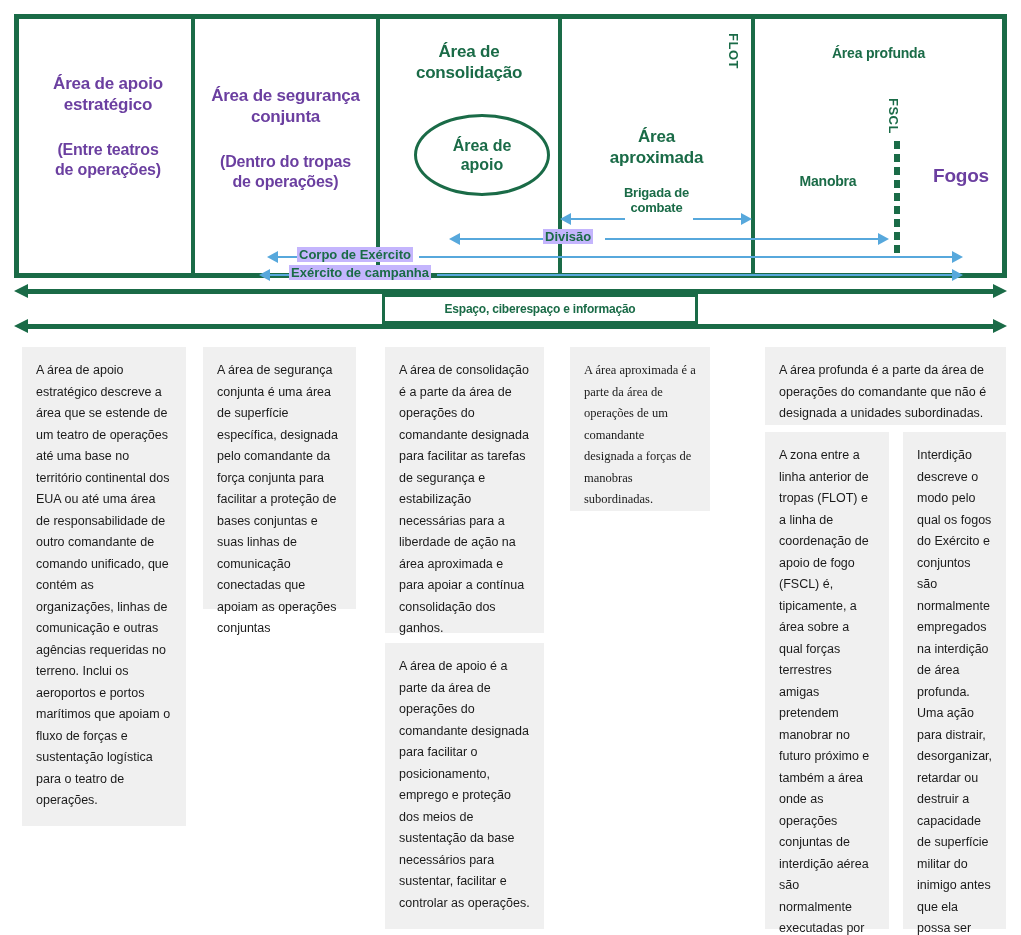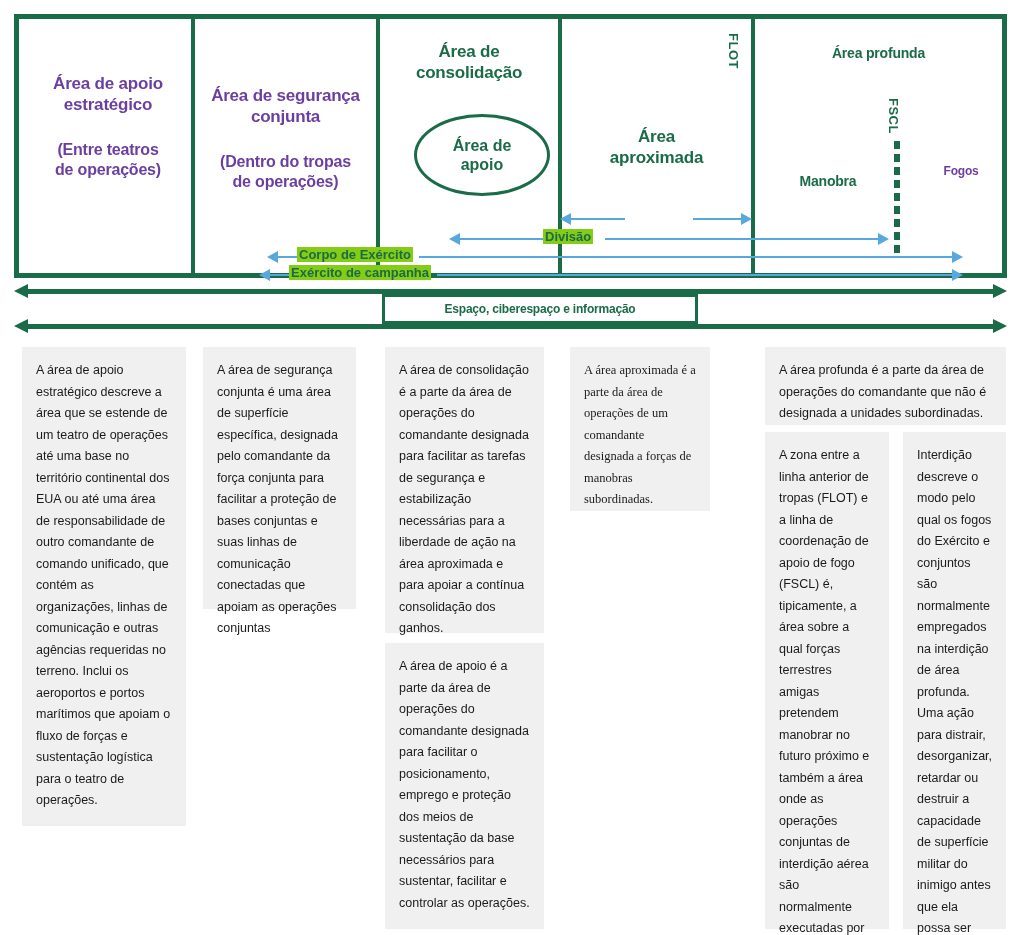--- a/index.html
+++ b/index.html
@@ -99,21 +99,21 @@
     border-bottom: 6px solid transparent;
   }
   .ech-head.left  { border-right: 11px solid #57a8dc; }
   .ech-head.right { border-left: 11px solid #57a8dc; }
   .ech-label {
     position: absolute;
     top: -3px;
     font-weight: bold;
     font-size: 13px;
     color: #1a6b47;
-    background: #84cc16;
+    background: #c4b5fd;
     white-space: nowrap;
     padding: 0 2px;
   }
 
   
   .banner { position: absolute; left: 14px; top: 284px; width: 993px; height: 50px; }
   .banner-arrow { position: absolute; left: 0; width: 993px; height: 15px; }
   .banner-shaft {
     position: absolute; left: 13px; right: 13px; top: 5px;
     height: 5px; background: #1a6b47;
@@ -190,22 +190,24 @@
 aproximada</div>
 
   <div class="vlabel" style="left:722px; top:14px;">FLOT</div>
 
   <div class="zone-title green" style="left:736px; top:26px; width:247px; font-size:14px;">Área profunda</div>
 
   <div class="vlabel" style="left:882px; top:79px;">FSCL</div>
   <div class="fscl-line" style="left:875px; top:122px; height:114px;"></div>
 
   <div class="zone-title green" style="left:750px; top:154px; width:118px; font-size:14px;">Manobra</div>
-  <div class="zone-title purple" style="left:900px; top:145px; width:84px; font-size:12px;">Fogos</div>
-
+  <div class="zone-title purple" style="left:900px; top:145px; width:84px; font-size:19px;">Fogos</div>
+
+  <div class="zone-title green" style="left:570px; top:166px; width:135px; font-size:13px; white-space:pre-line; line-height:1.18;">Brigada de
+combate</div>
   <div class="ech-row" style="left:0; top:193px; width:985px;">
     <div class="ech-head left" style="left:541px;"></div>
     <div class="ech-line" style="left:551px; width:55px;"></div>
     <div class="ech-line" style="left:674px; width:50px;"></div>
     <div class="ech-head right" style="left:722px;"></div>
   </div>
 
   <div class="ech-row" style="left:0; top:213px; width:985px;">
     <div class="ech-head left" style="left:430px;"></div>
     <div class="ech-line" style="left:440px; width:84px;"></div>

